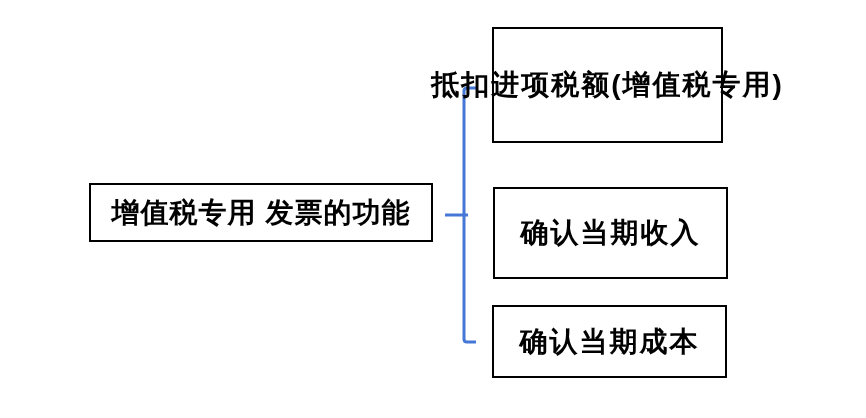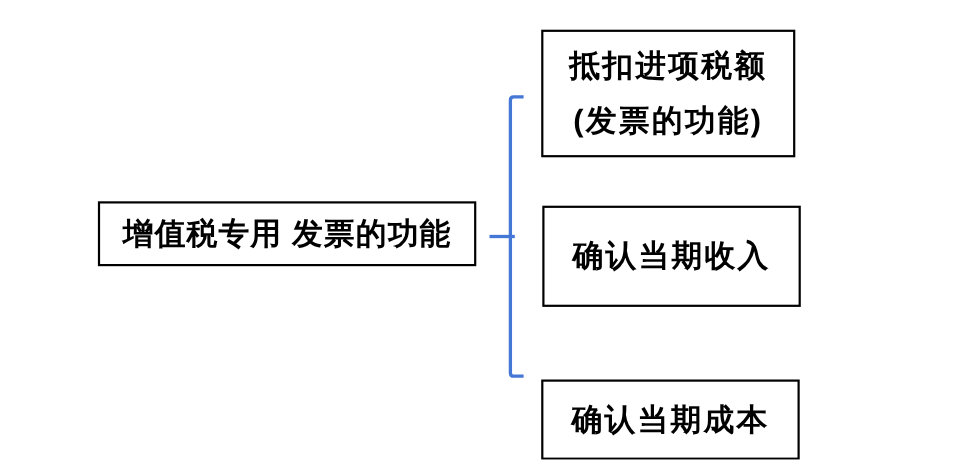--- a/index.html
+++ b/index.html
@@ -36,21 +36,21 @@
     stroke-linecap: butt;
   }
   .node {
     position: absolute;
     box-sizing: border-box;
     background: var(--background);
     border: 2.5px solid var(--box-border);
     color: var(--text-color);
     font-weight: bold;
     display: flex;
-    flex-direction: column;
+    flex-direction: row;
     align-items: center;
     justify-content: center;
     white-space: nowrap;
     text-align: center;
   }
   .node .line {
     display: block;
   }
   .node-root {
     left: 89px;
@@ -77,42 +77,41 @@
     font-size: 28px;
     letter-spacing: 2px;
   }
   .node-child-3 {
     left: 492px;
     top: 305px;
     width: 235px;
     height: 73px;
     font-size: 28px;
     letter-spacing: 2px;
-    margin-top: 40px;
   }
 </style>
 </head>
 <body>
 
 <div class="canvas">
 
   <svg class="connectors" width="866" height="418" viewBox="0 0 866 418" aria-hidden="true">
 
     <path class="bracket-path" d="M 476 88 L 467 88 Q 464 88 464 91 L 464 339 Q 464 342 467 342 L 476 342"></path>
 
     <path class="bracket-path" d="M 445 215 L 468 215"></path>
   </svg>
 
   <div class="node node-root">
     <span class="line">增值税专用 发票的功能</span>
   </div>
 
   <div class="node node-child-1">
     <span class="line">抵扣进项税额</span>
-    <span class="line">(发票的功能)</span>
+    <span class="line">(增值税专用)</span>
   </div>
 
   <div class="node node-child-2">
     <span class="line">确认当期收入</span>
   </div>
 
   <div class="node node-child-3">
     <span class="line">确认当期成本</span>
   </div>
 

